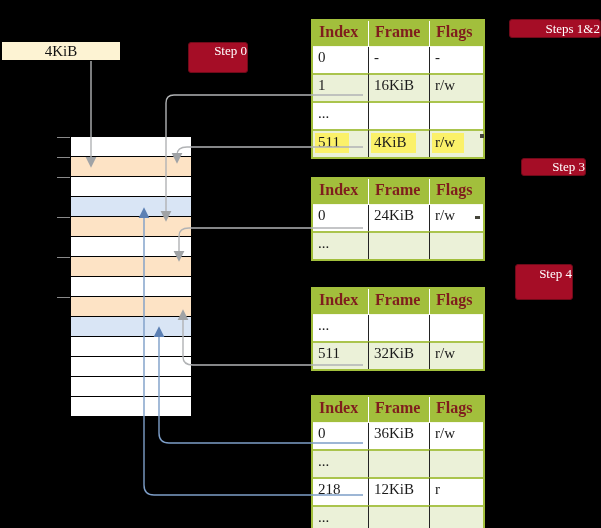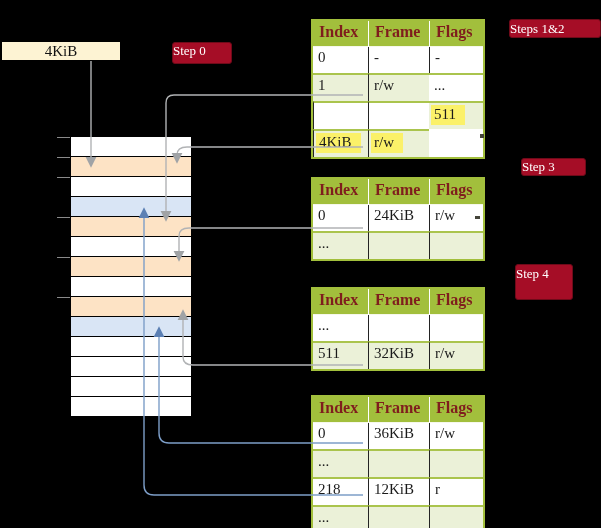--- a/index.html
+++ b/index.html
@@ -8,23 +8,23 @@
     font-family:"Liberation Serif","DejaVu Serif",serif;
   }
   
   .box4k{
     position:absolute;left:2px;top:42px;width:118px;height:18px;
     background:var(--cream,#fdf3d3);color:#111;font-size:15px;line-height:18px;text-align:center;
   }
   
   .badge{
     position:absolute;background:var(--badge-red,#a50d26);border:1px solid #6f0a19;border-radius:3px;
-    color:#fff;font-size:13px;text-align:left;box-sizing:border-box;
+    color:#fff;font-size:13px;text-align:right;box-sizing:border-box;
   }
-  #badge-0{left:172px;top:42px;width:60px;height:22px;line-height:15px;}
+  #badge-0{left:188px;top:42px;width:60px;height:31px;line-height:15px;}
   #badge-1{left:509px;top:19px;width:92px;height:19px;line-height:17px;}
   #badge-2{left:521px;top:158px;width:65px;height:18px;line-height:16px;}
   #badge-3{left:515px;top:264px;width:58px;height:36px;line-height:17px;}
   
   #stack{
     position:absolute;left:70px;top:136px;width:120px;border:1px solid #000;background:#fff;
   }
   .frow{height:19px;border-bottom:1px solid #000;}
   .frow:last-child{border-bottom:none;}
   .frow.white{background:#ffffff;}
@@ -95,20 +95,21 @@
   <div class="tick" style="top:297px"></div>
 
   <div class="tbl" id="tbl0" style="left:311px;top:19px">
       <div class="cell th c0">Index</div>
       <div class="cell th c1">Frame</div>
       <div class="cell th c2">Flags</div>
       <div class="cell td c0 shade0">0</div>
       <div class="cell td c1 shade0">-</div>
       <div class="cell td c2 shade0">-</div>
       <div class="cell td c0 shade1 rsep">1</div>
+      <div class="cell td c1 shade1 rsep">16KiB</div>
       <div class="cell td c2 shade1 rsep">r/w</div>
       <div class="cell td c0 shade0 rsep">...</div>
       <div class="cell td c1 shade0 rsep"></div>
       <div class="cell td c2 shade0 rsep"></div>
       <div class="cell td c0 shade1 rsep"><span class="hl">511</span></div>
       <div class="cell td c1 shade1 rsep"><span class="hl">4KiB</span></div>
       <div class="cell td c2 shade1 rsep"><span class="hl">r/w</span></div>
     </div>
   <div class="tbl" id="tbl1" style="left:311px;top:177px">
       <div class="cell th c0">Index</div>

